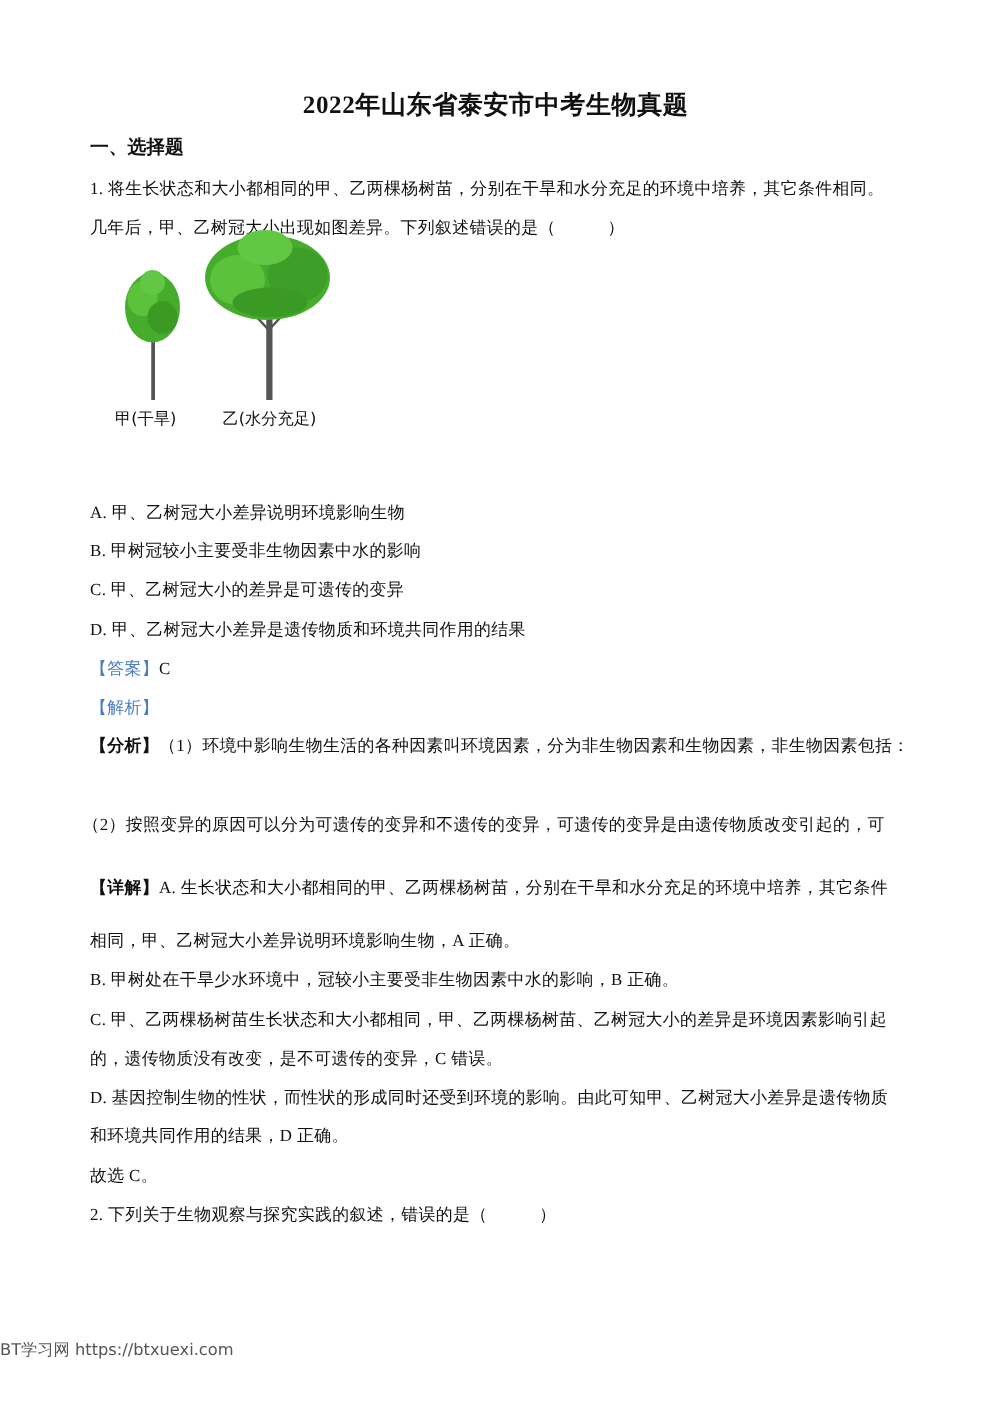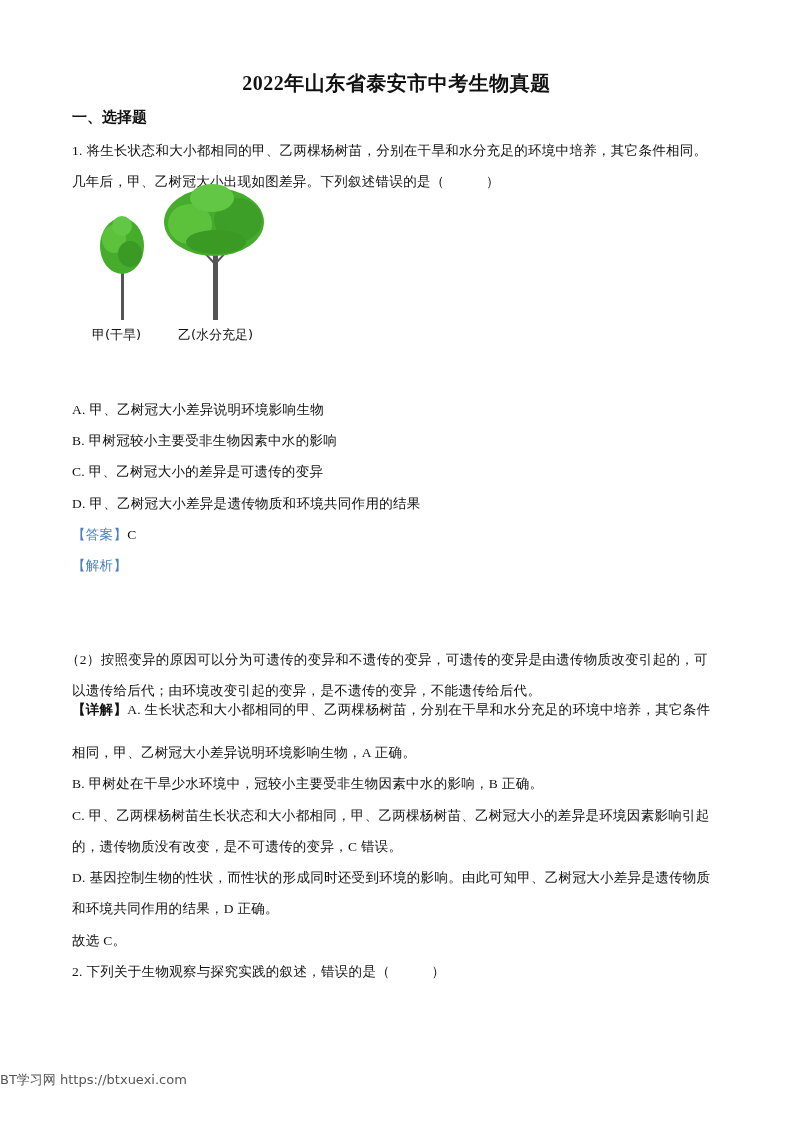--- a/index.html
+++ b/index.html
@@ -53,22 +53,24 @@
   <div class="line" style="top:401px">A. 甲、乙树冠大小差异说明环境影响生物</div>
   <div class="line" style="top:432px">B. 甲树冠较小主要受非生物因素中水的影响</div>
   <div class="line" style="top:463px">C. 甲、乙树冠大小的差异是可遗传的变异</div>
   <div class="line" style="top:495px">D. 甲、乙树冠大小差异是遗传物质和环境共同作用的结果</div>
 
   <div class="line" style="top:526px">
     <span class="tag-blue">【答案】</span><span>C</span>
   </div>
   <div class="line tag-blue" style="top:557px">【解析】</div>
 
+  <div class="line" style="top:588px">
+    <span class="tag-bold">【分析】</span><span>（1）环境中影响生物生活的各种因素叫环境因素，分为非生物因素和生物因素，非生物因素包括：</span>
+  </div>
   <div class="line" style="top:651px; left:66px">（2）按照变异的原因可以分为可遗传的变异和不遗传的变异，可遗传的变异是由遗传物质改变引起的，可</div>
-  <div class="line" style="top:682px">以遗传给后代；由环境改变引起的变异，是不遗传的变异，不能遗传给后代。</div>
 
   <div class="line" style="top:701px">
     <span class="tag-bold">【详解】</span><span>A. 生长状态和大小都相同的甲、乙两棵杨树苗，分别在干旱和水分充足的环境中培养，其它条件</span>
   </div>
   <div class="line" style="top:744px">相同，甲、乙树冠大小差异说明环境影响生物，A 正确。</div>
   <div class="line" style="top:775px">B. 甲树处在干旱少水环境中，冠较小主要受非生物因素中水的影响，B 正确。</div>
   <div class="line" style="top:807px">C. 甲、乙两棵杨树苗生长状态和大小都相同，甲、乙两棵杨树苗、乙树冠大小的差异是环境因素影响引起</div>
   <div class="line" style="top:838px">的，遗传物质没有改变，是不可遗传的变异，C 错误。</div>
   <div class="line" style="top:869px">D. 基因控制生物的性状，而性状的形成同时还受到环境的影响。由此可知甲、乙树冠大小差异是遗传物质</div>
   <div class="line" style="top:900px">和环境共同作用的结果，D 正确。</div>

